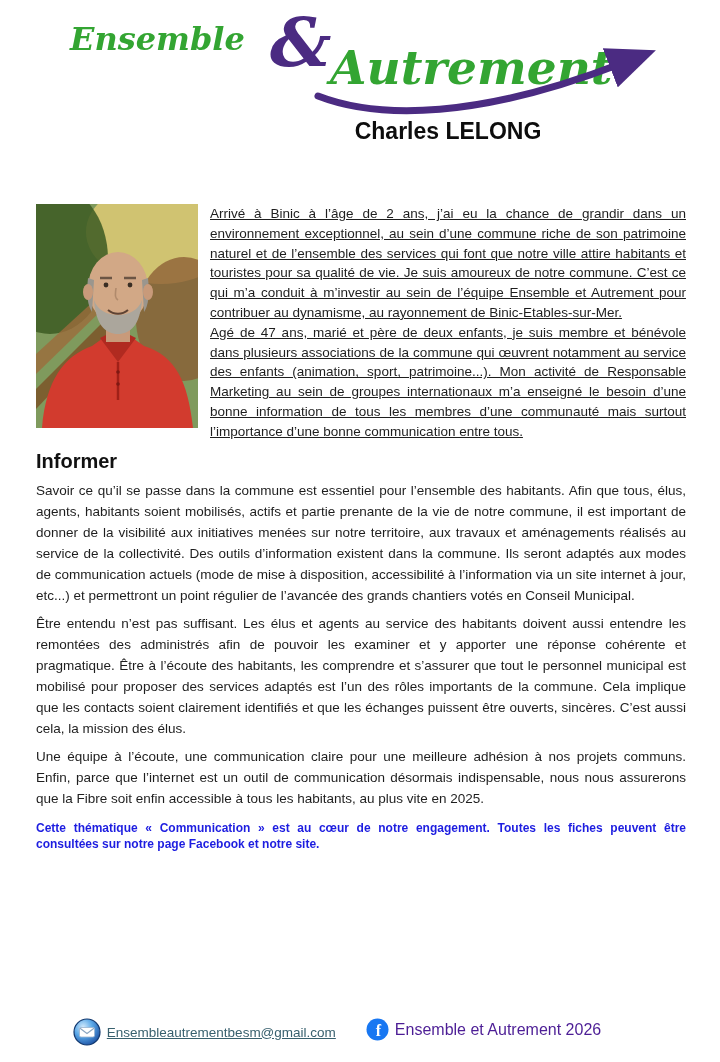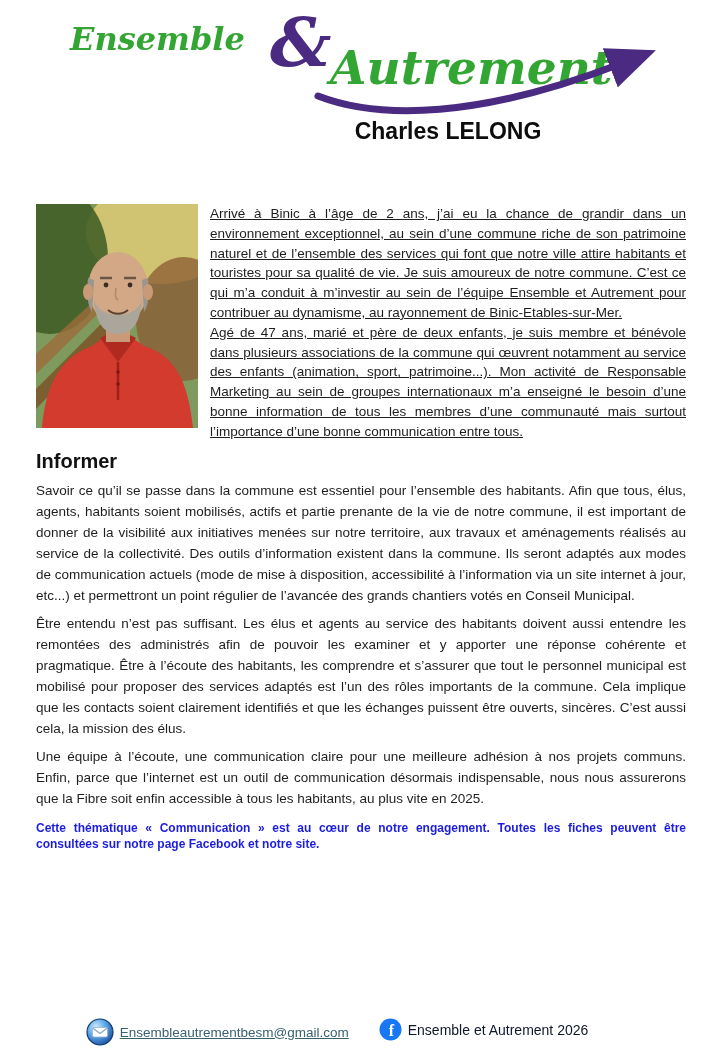--- a/index.html
+++ b/index.html
@@ -57,21 +57,21 @@
 
   
   .footer {
     position:absolute; left:0; top:1018px; width:612px;
     display:flex; justify-content:center; align-items:flex-start; gap:30px;margin-left:31px;
   }
   .footer .link-row { display:flex; align-items:center; gap:6px; }
   .email-link {
     font-size:13.5px; color:#38606e; text-decoration:underline; cursor:pointer;
   }
-  .fb-label { font-size:14px; color:#0f172a; }
+  .fb-label { font-size:16px; color:#4c1d95; }
 </style>
 </head>
 <body>
 
 <div class="page">
 
   <div class="logo">
     <span class="script word-left">Ensemble</span>
     <span class="amp">&amp;</span>
     <span class="script word-right">Autrement</span>

